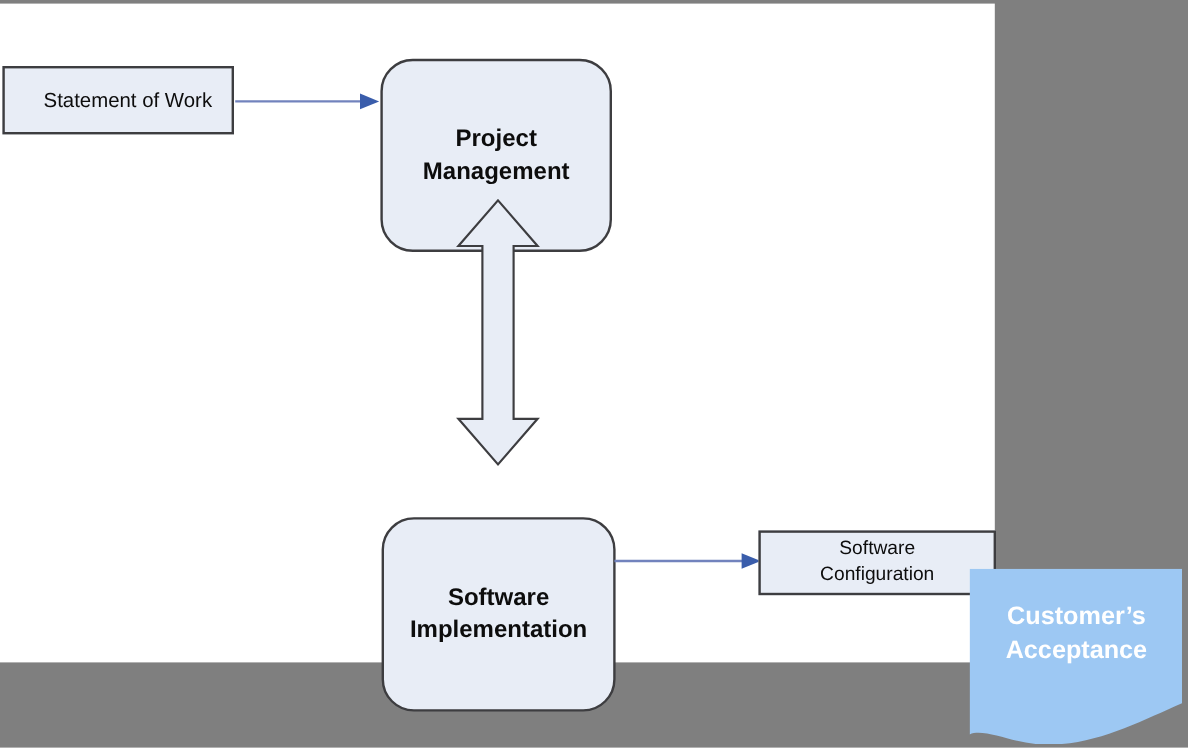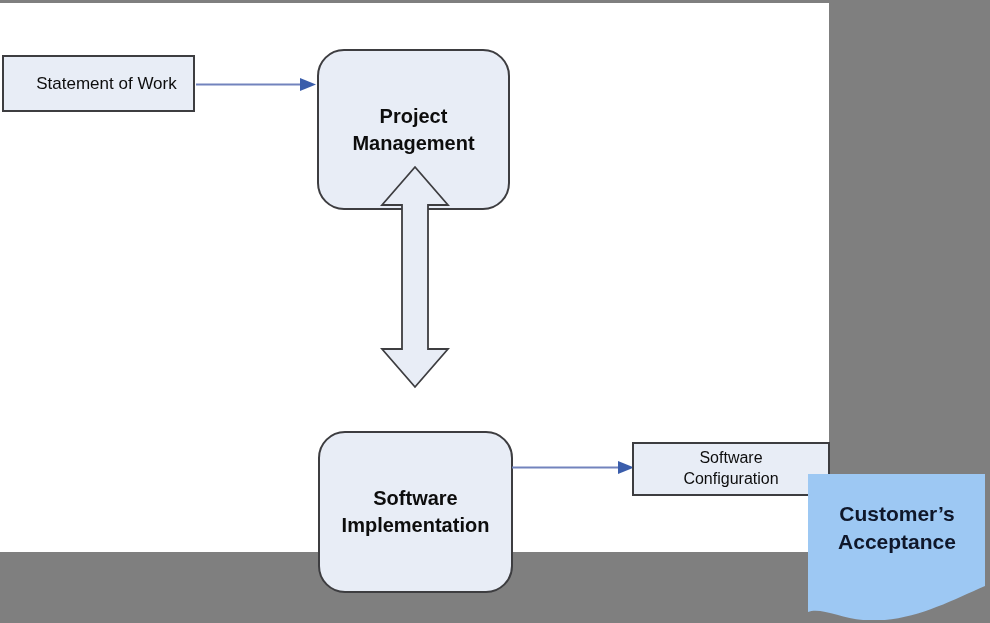--- a/index.html
+++ b/index.html
@@ -44,21 +44,21 @@
   #node-si{left:318px;top:387px;width:195px;height:162px;}
   #node-sc{left:632px;top:442px;width:198px;height:54px;font-size:16px;line-height:1.3;}
   .connector{position:absolute;}
   #conn-sow-pm{left:195px;top:76px;}
   #conn-pm-si{left:380px;top:165px;}
   #conn-si-sc{left:511px;top:459px;}
   #node-ca{position:absolute;left:808px;top:474px;width:178px;height:146px;}
   #node-ca-label{
     position:absolute;left:808px;top:500px;width:178px;
     text-align:center;font-weight:bold;font-size:21px;line-height:28px;
-    color:#0f172a;
+    color:#ffffff;
   }
 </style>
 </head>
 <body>
 
 <div class="stage">
 
   <div class="canvas"></div>
 
   <div class="node rect-node" id="node-sow">

